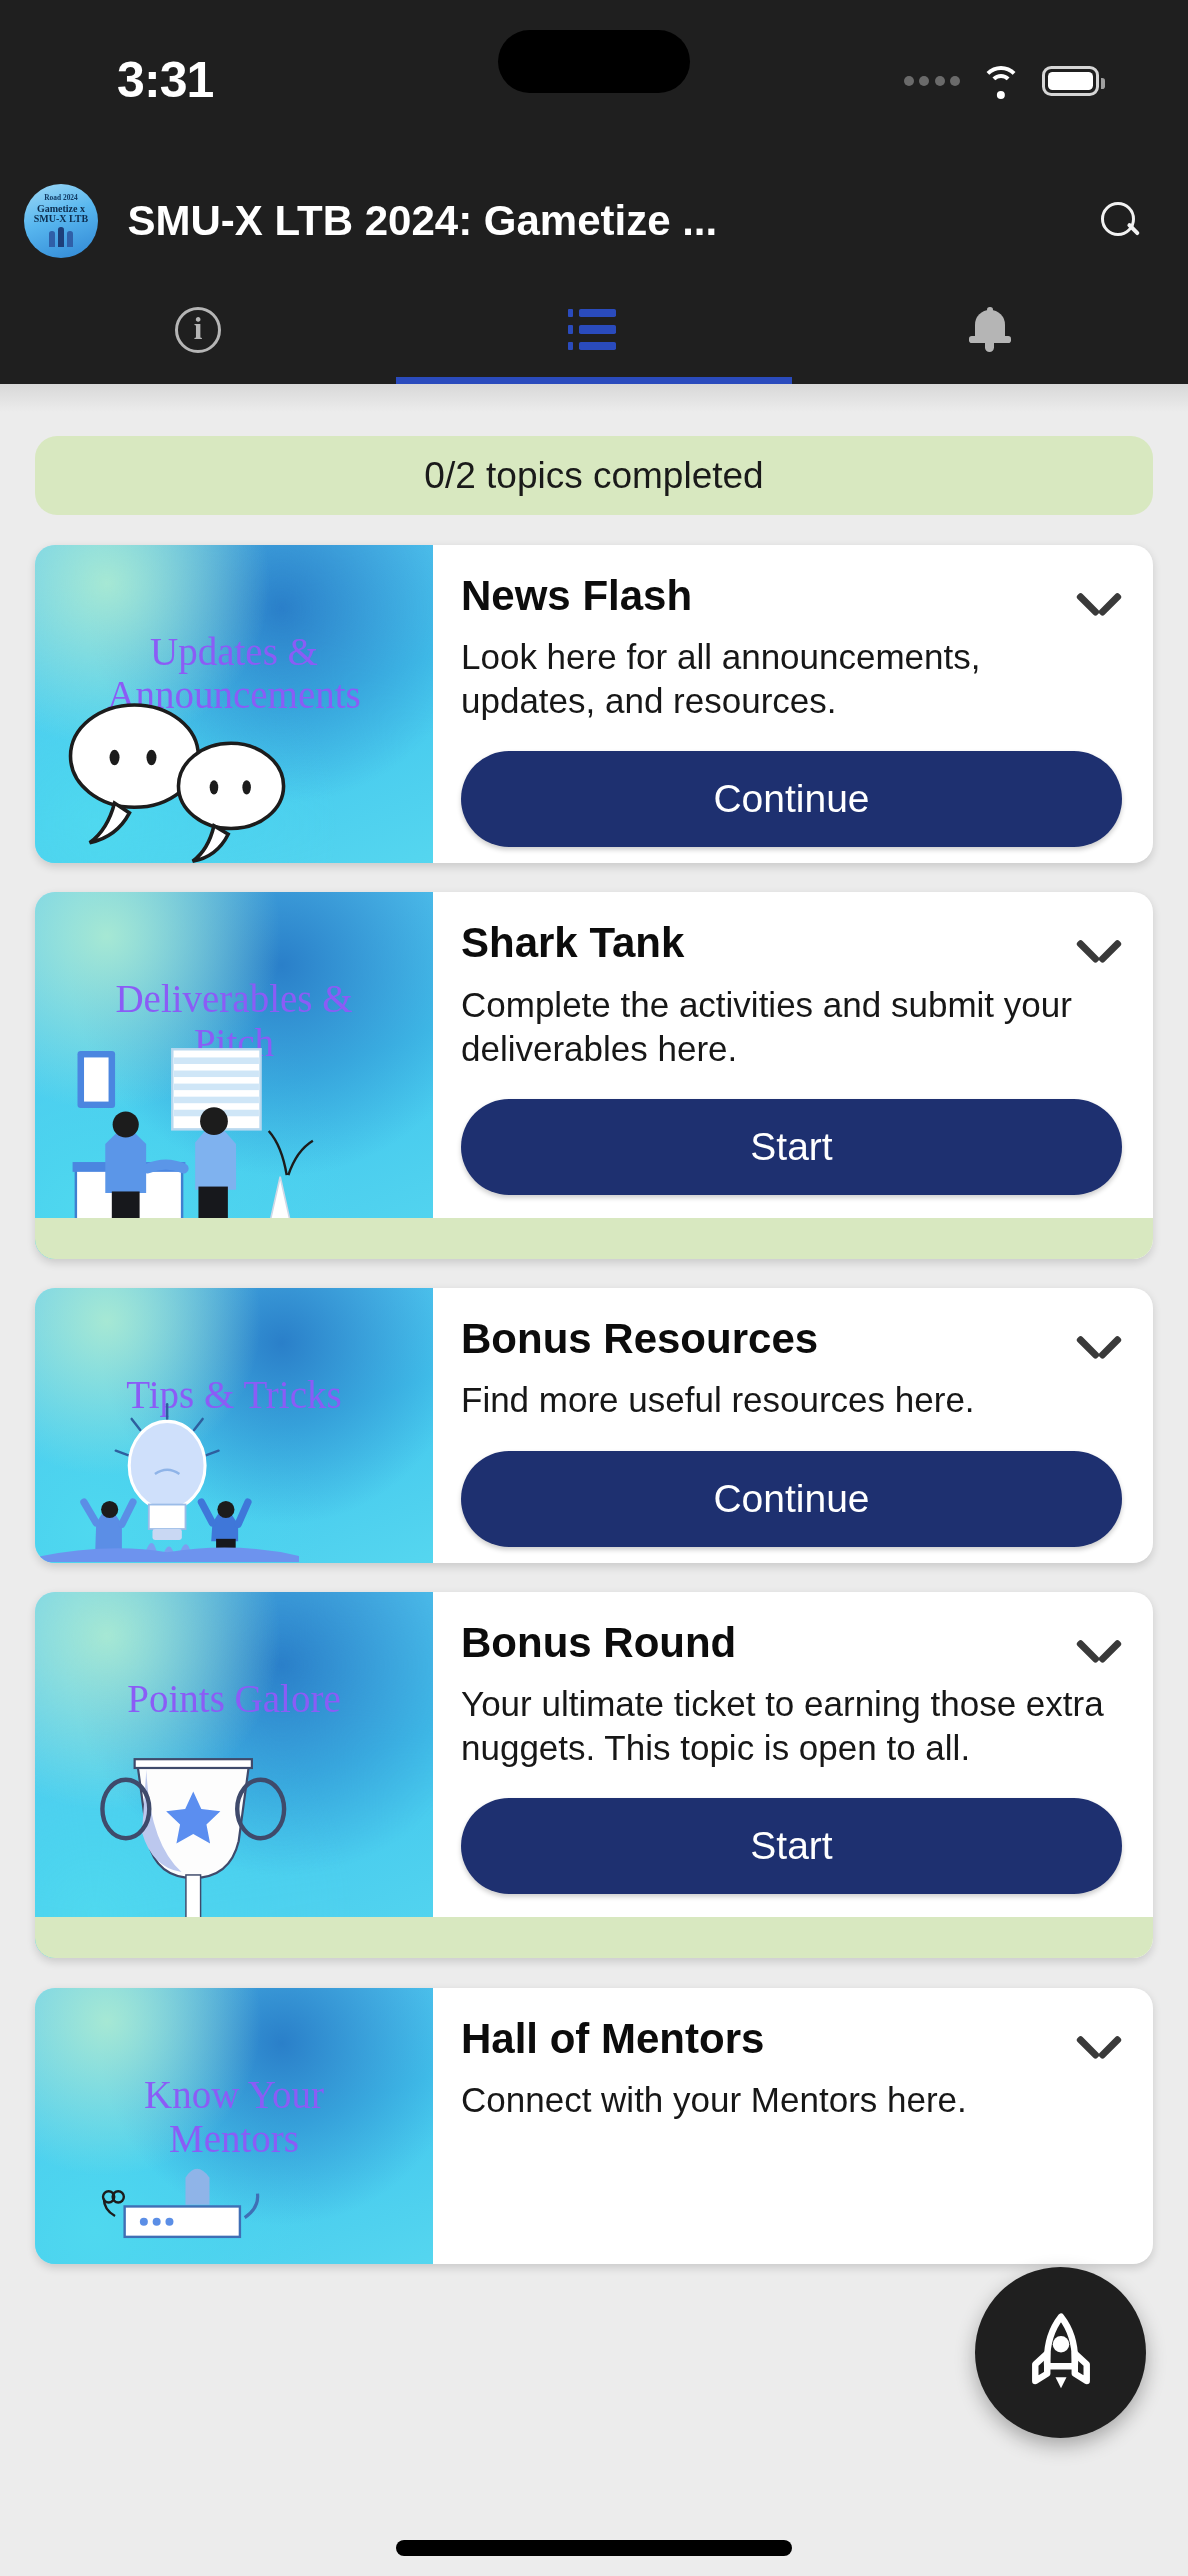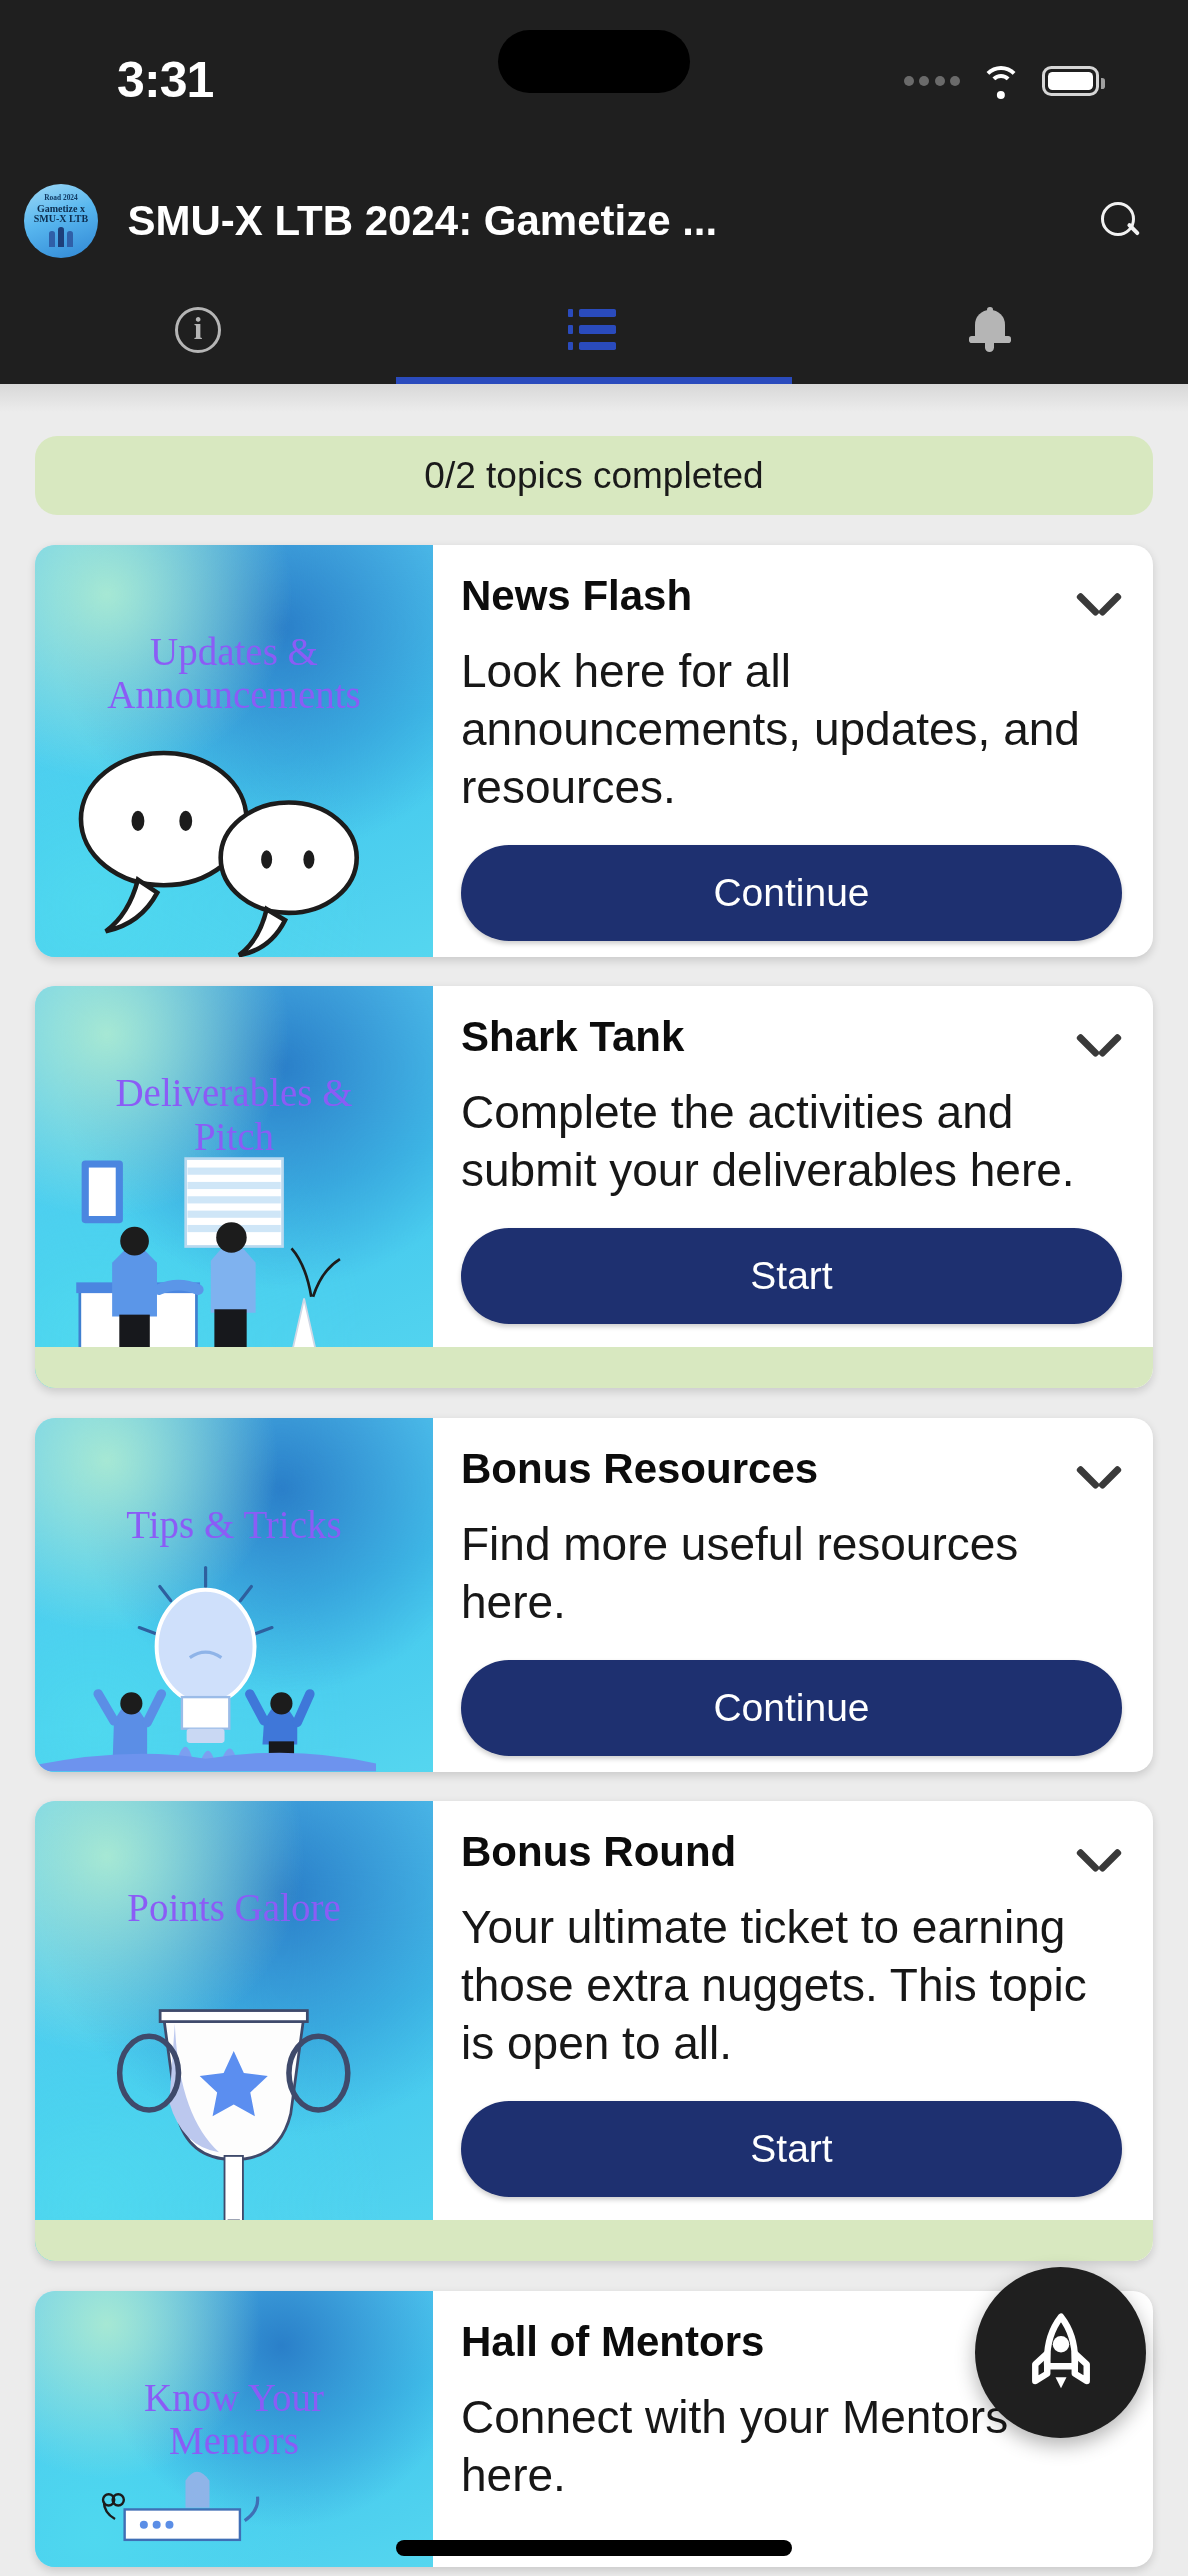--- a/index.html
+++ b/index.html
@@ -119,21 +119,21 @@
   .thumb-art { position:absolute; left:0; right:0; bottom:0; height: 58%; }
 
   .card-body { flex: 1; padding: 28px 31px 16px 28px; position: relative; min-width: 0; }
   .card-title { font-size: 42px; font-weight: 700; color: #0c0c0c; padding-right: 74px; line-height:1.1; }
   .chevron { position: absolute; right: 33px; top: 35px; width: 42px; height: 42px; }
   .chevron::before, .chevron::after {
     content:''; position: absolute; top: 11px; width: 28px; height: 7.4px; background: #3a3a3a; border-radius: 2.8px;
   }
   .chevron::before { left: 0; transform: rotate(45deg); transform-origin: left center; }
   .chevron::after  { right: 0; transform: rotate(-45deg); transform-origin: right center; }
-  .card-desc { margin-top: 24px; font-size: 46px; line-height: 1.26; color: #171717; }
+  .card-desc { margin-top: 16px; font-size: 35px; line-height: 1.26; color: #171717; }
   .card-btn {
     margin-top: 28px; height: 96px; border-radius: 48px; background: #1e3070;
     color: #fff; font-size: 39px; display: flex; align-items: center; justify-content: center;
     border: none; width: 100%; font-family: "Liberation Sans", sans-serif;
     box-shadow: 0 2.8px 5.5px rgba(0,0,0,0.2);
   }
   .card-foot { position: absolute; left: 0; right: 0; bottom: 0; height: 41px; background: #d8e8c0; }
   .card.has-foot .card-body { padding-bottom: 64px; }
   .card.has-foot .card-thumb { padding-bottom: 0; }
 

